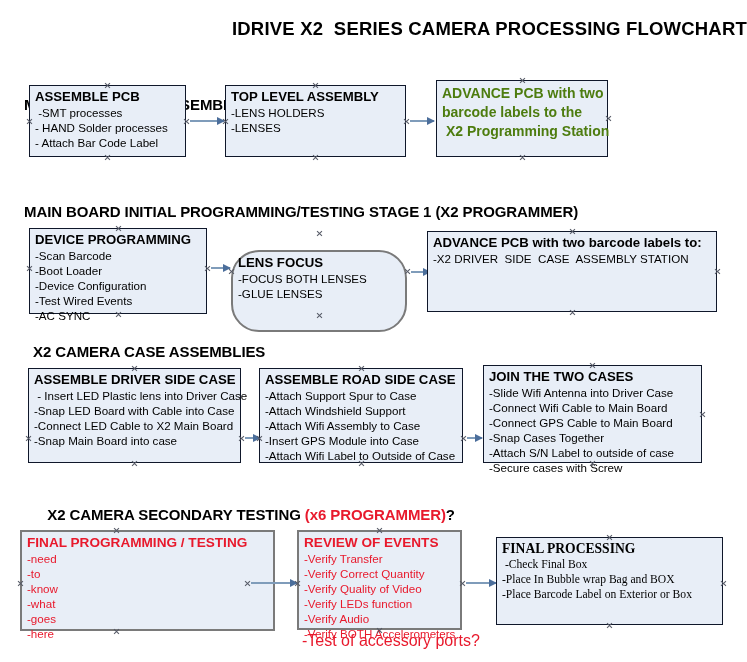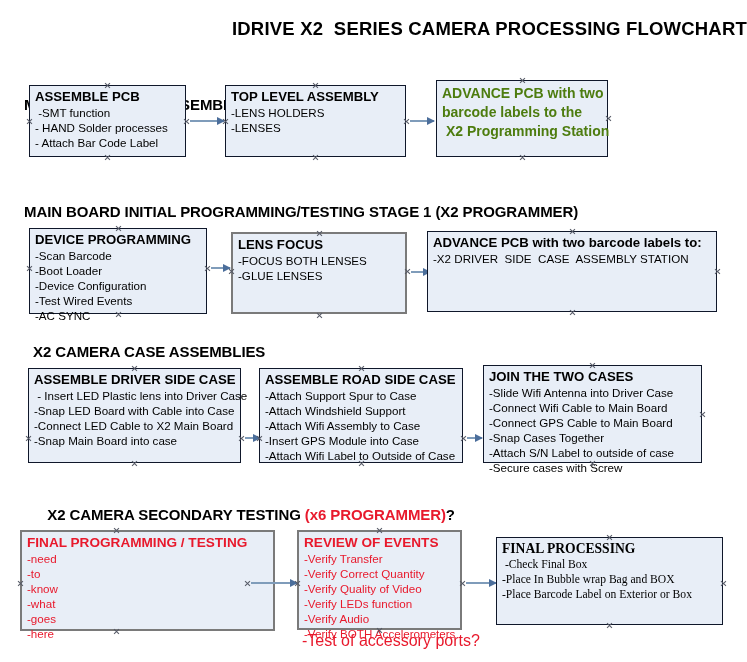--- a/index.html
+++ b/index.html
@@ -144,21 +144,21 @@
 
 <div class="canvas">
 
   <div class="doc-title">IDRIVE X2  SERIES CAMERA PROCESSING FLOWCHART</div>
 
   <div class="section-title" style="left:24px; top:60px;margin-top:36px;">MAIN BOARD PCB ASSEMBLY PROCESS</div>
 
   <div class="node thin" style="left:29px; top:85px; width:157px; height:72px;">
     <div class="inner">
       <div class="head">ASSEMBLE PCB</div>
-      <div class="line"> -SMT function</div>
+      <div class="line"> -SMT processes</div>
       <div class="line">- HAND Solder processes</div>
       <div class="line">- Attach Bar Code Label</div>
     </div>
   </div>
   <div class="handle" style="left:107px; top:85px;"></div>
   <div class="handle" style="left:107px; top:157px;"></div>
   <div class="handle" style="left:29px;  top:121px;"></div>
   <div class="handle" style="left:186px; top:121px;"></div>
 
   <div class="arrow" style="left:190px; top:120px; width:34px;"></div>
@@ -200,21 +200,21 @@
       <div class="line">-AC SYNC</div>
     </div>
   </div>
   <div class="handle" style="left:118px; top:228px;"></div>
   <div class="handle" style="left:118px; top:314px;"></div>
   <div class="handle" style="left:29px;  top:268px;"></div>
   <div class="handle" style="left:207px; top:268px;"></div>
 
   <div class="arrow" style="left:211px; top:267px; width:19px;"></div>
 
-  <div class="node thick" style="left:231px; top:232px; width:176px; height:82px;">
+  <div class="node thick" style="left:231px; top:250px; width:176px; height:82px;border-radius:28px;">
     <div class="inner">
       <div class="head">LENS FOCUS</div>
       <div class="line">-FOCUS BOTH LENSES</div>
       <div class="line">-GLUE LENSES</div>
     </div>
   </div>
   <div class="handle" style="left:319px; top:233px;"></div>
   <div class="handle" style="left:319px; top:315px;"></div>
   <div class="handle" style="left:231px; top:271px;"></div>
   <div class="handle" style="left:407px; top:271px;"></div>

